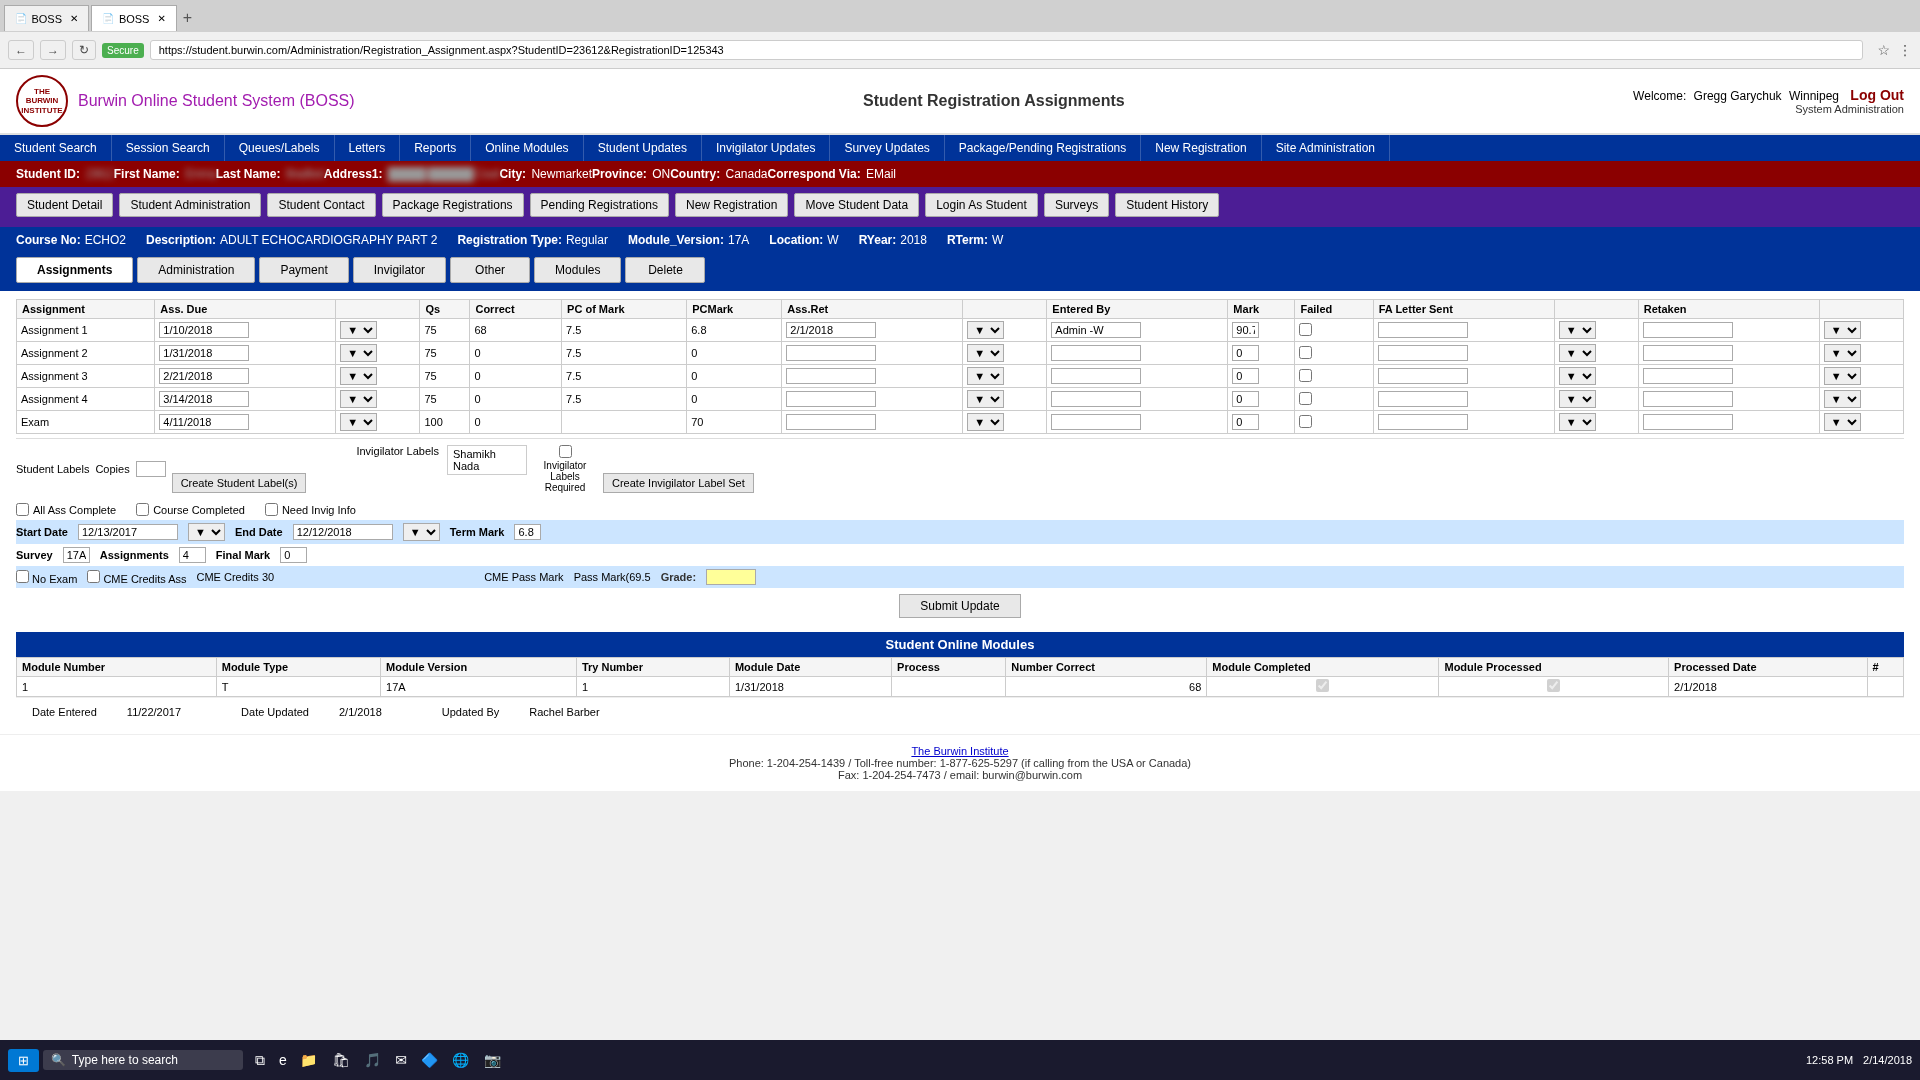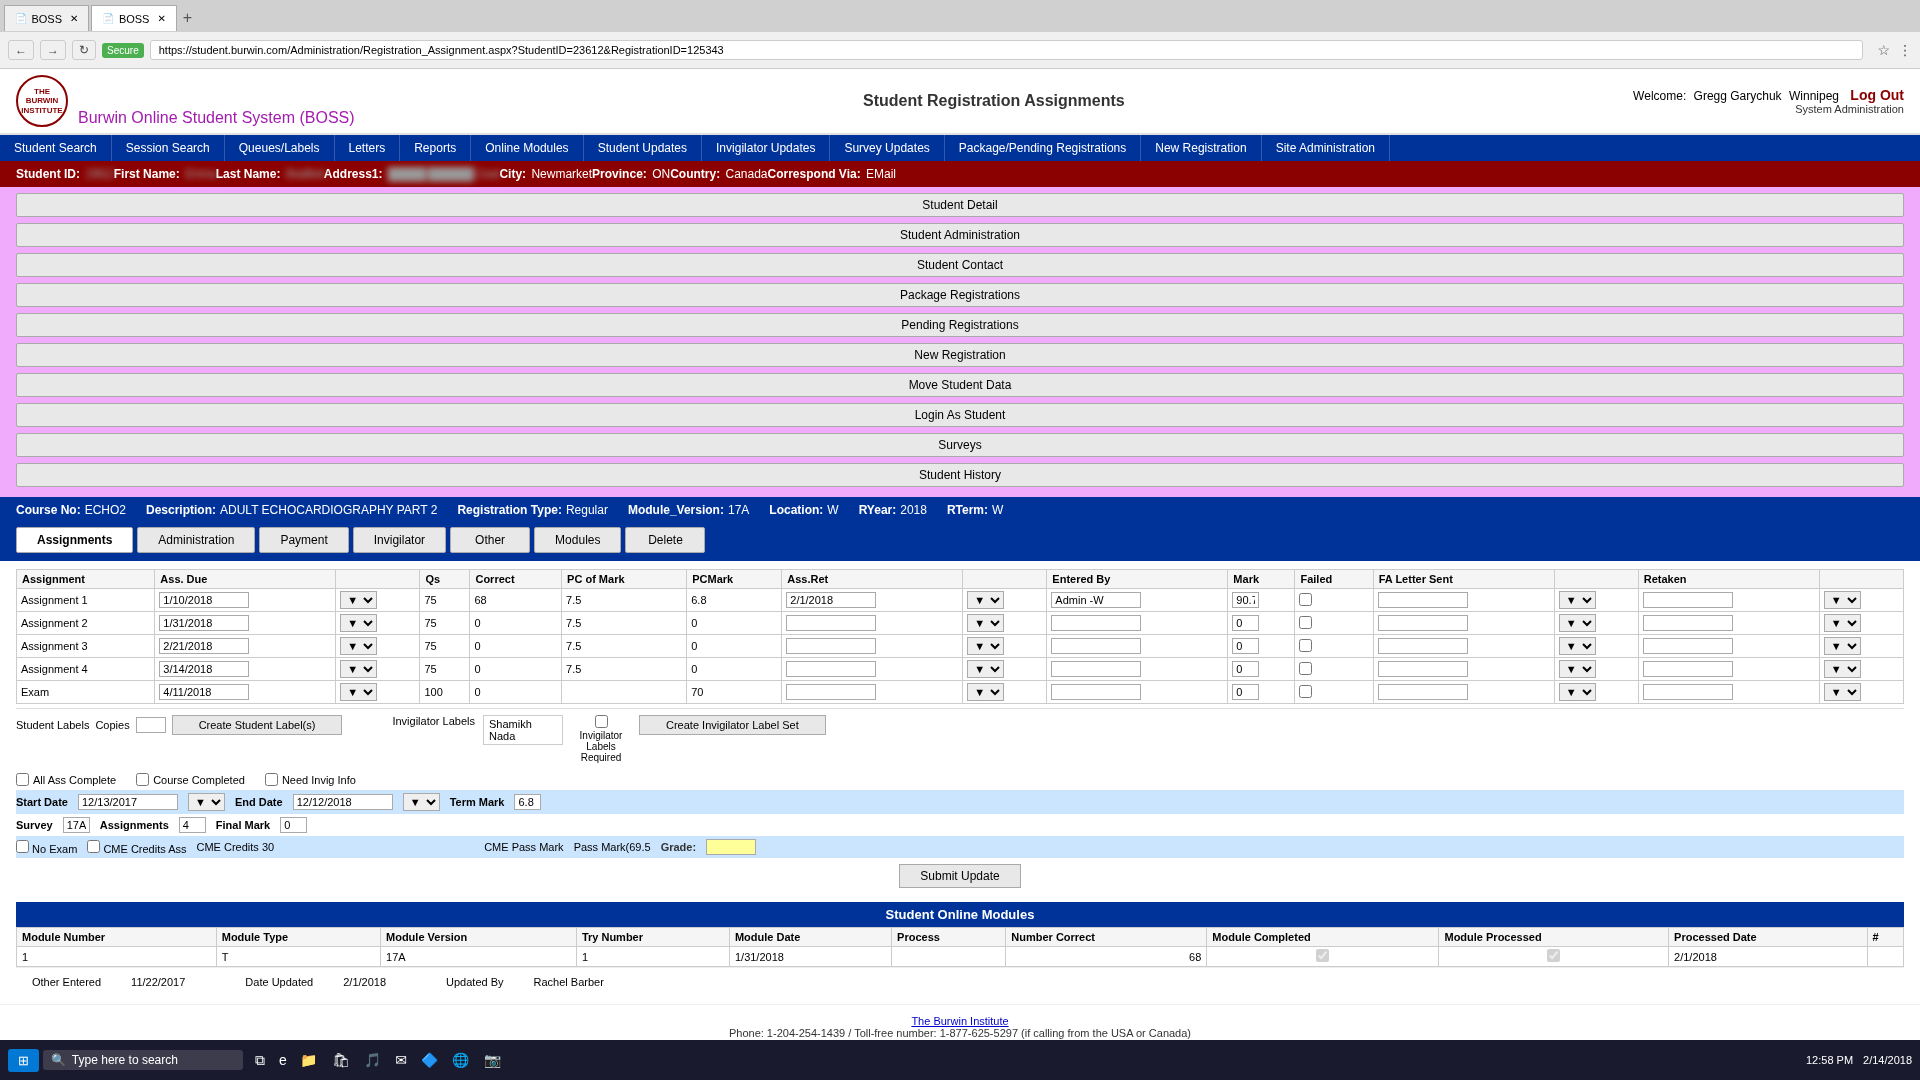--- a/index.html
+++ b/index.html
@@ -14,39 +14,39 @@
     .tab .close-tab { margin-left: 8px; font-size: 10px; cursor: pointer; }
     .new-tab-btn { background: none; border: none; font-size: 16px; cursor: pointer; color: #555; padding: 0 4px; }
     .address-bar-row { display: flex; align-items: center; background: #f0f0f0; padding: 4px 8px; gap: 6px; height: 36px; }
     .nav-btn { background: none; border: 1px solid #ccc; border-radius: 3px; padding: 2px 6px; cursor: pointer; font-size: 12px; color: #444; }
     .secure-badge { background: #4CAF50; color: white; font-size: 10px; padding: 2px 5px; border-radius: 3px; }
     .url-bar { flex: 1; border: 1px solid #ccc; border-radius: 3px; padding: 3px 8px; font-size: 11px; background: #fff; }
     .browser-icons { display: flex; gap: 8px; margin-left: 8px; font-size: 14px; color: #555; }
 
     
     .app-header { background: white; display: flex; align-items: center; padding: 6px 16px; border-bottom: 2px solid #e0e0e0; justify-content: space-between; }
-    .logo-area { display: flex; align-items: flex-end; gap: 10px; }
+    .logo-area { display: flex; align-items: center; gap: 10px; }
     .logo-circle { width: 52px; height: 52px; border-radius: 50%; border: 2px solid #8B0000; display: flex; align-items: center; justify-content: center; overflow: hidden; }
     .logo-inner { font-size: 8px; color: #8B0000; font-weight: bold; text-align: center; line-height: 1.2; }
     .app-title { font-size: 16px; font-weight: normal; color: #a21caf; }
     .page-title { font-size: 16px; font-weight: bold; color: #333; flex: 1; text-align: center; }
     .user-info { text-align: right; font-size: 12px; }
     .user-info .logout { color: #8B0000; font-weight: bold; font-size: 14px; cursor: pointer; }
     .user-info .sys-admin { color: #333; font-size: 11px; }
 
     
     .top-nav { background: #003399; display: flex; flex-wrap: wrap; padding: 0; }
     .top-nav-item { color: white; padding: 6px 14px; font-size: 12px; cursor: pointer; border-right: 1px solid rgba(255,255,255,0.2); white-space: nowrap; }
 
     
     .student-bar { background: #8B0000; color: white; padding: 6px 16px; display: flex; align-items: center; gap: 0; flex-wrap: wrap; font-size: 12px; }
     .student-bar .field-label { font-weight: bold; margin-right: 2px; }
 
     
-    .student-actions { background: #f0abfc; padding: 6px 16px; display: flex; gap: 6px; flex-wrap: wrap; padding-bottom: 10px; flex-direction: column; }
+    .student-actions { background: #4c1d95; padding: 6px 16px; display: flex; gap: 6px; flex-wrap: wrap; padding-bottom: 10px; }
     .action-btn { background: #e8e8e8; border: 1px solid #aaa; padding: 4px 10px; font-size: 12px; cursor: pointer; border-radius: 2px; white-space: nowrap; }
 
     
     .course-bar { background: #003399; color: white; padding: 6px 16px; display: flex; gap: 20px; align-items: center; font-size: 12px; flex-wrap: wrap; }
     .course-bar .field-label { font-weight: bold; margin-right: 4px; }
 
     
     .tab-buttons { background: #003399; padding: 4px 16px 8px; display: flex; gap: 4px; flex-wrap: wrap; }
     .tab-btn { background: #e8e8e8; border: 1px solid #aaa; padding: 5px 20px; font-size: 12px; cursor: pointer; border-radius: 2px; white-space: nowrap; min-width: 80px; text-align: center; }
     .tab-btn.active { background: #fff; font-weight: bold; }
@@ -57,21 +57,21 @@
     table.assignments-table th { background: #f5f5f5; border: 1px solid #ccc; padding: 3px 5px; text-align: left; font-weight: bold; white-space: nowrap; }
     table.assignments-table td { border: 1px solid #ccc; padding: 2px 4px; white-space: nowrap; }
     .small-input { width: 90px; font-size: 11px; border: 1px solid #aaa; padding: 1px 3px; }
     .tiny-input { width: 27px; font-size: 11px; border: 1px solid #aaa; padding: 1px 3px; }
     .narrow-input { width: 30px; font-size: 11px; border: 1px solid #aaa; padding: 1px 3px; }
     select.small-select { font-size: 11px; border: 1px solid #aaa; padding: 1px 2px; }
 
     
     .checkbox-row { display: flex; align-items: center; gap: 20px; padding: 4px 0; font-size: 11px; }
     .checkbox-row label { display: flex; align-items: center; gap: 4px; }
-    .create-btn { background: #e8e8e8; border: 1px solid #aaa; padding: 3px 26px; font-size: 11px; cursor: pointer; }
+    .create-btn { background: #e8e8e8; border: 1px solid #aaa; padding: 3px 8px; font-size: 11px; cursor: pointer; margin-top: 28px; }
     .medium-input { width: 100px; font-size: 11px; border: 1px solid #aaa; padding: 1px 3px; }
 
     .submit-row { text-align: center; padding: 6px 0; }
     .submit-btn { background: #e8e8e8; border: 1px solid #aaa; padding: 4px 20px; font-size: 12px; cursor: pointer; }
 
     
     .section-title { background: #003399; color: white; text-align: center; padding: 5px; font-size: 13px; font-weight: bold; margin: 8px 0 0 0; }
     table.modules-table { width: 100%; border-collapse: collapse; font-size: 11px; margin-top: 0; }
     table.modules-table th { background: #f5f5f5; border: 1px solid #ccc; padding: 3px 5px; text-align: left; font-weight: bold; }
     table.modules-table td { border: 1px solid #ccc; padding: 2px 5px; }
@@ -427,21 +427,21 @@
         <td style="text-align:right;">68</td>
         <td style="text-align:center;"><input type="checkbox" checked="" disabled="" style=""></td>
         <td style="text-align:center;"><input type="checkbox" checked="" disabled="" style=""></td>
         <td>2/1/2018</td>
         <td></td>
       </tr>
     </tbody>
   </table>
 
   <div class="footer-info">
-    <span><span style="font-weight:normal;">Other Entered</span></span>
+    <span><span style="font-weight:normal;">Date Entered</span></span>
     <span>11/22/2017</span>
     <span style="margin-left:30px;">Date Updated</span>
     <span>2/1/2018</span>
     <span style="margin-left:30px;">Updated By</span>
     <span>Rachel Barber</span>
   </div>
 
 </div>
 
 <div class="footer-bottom">

